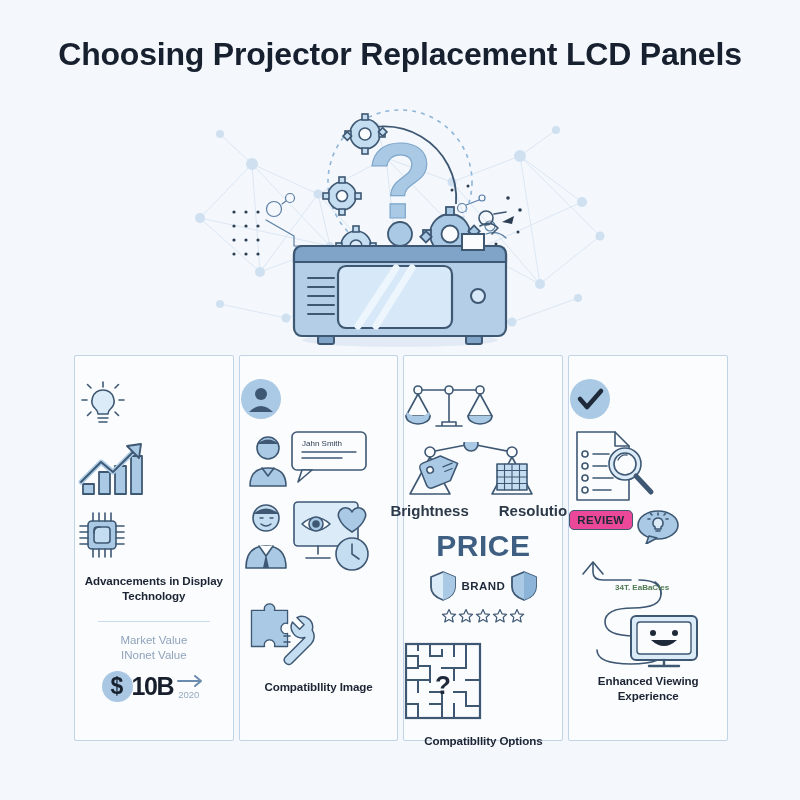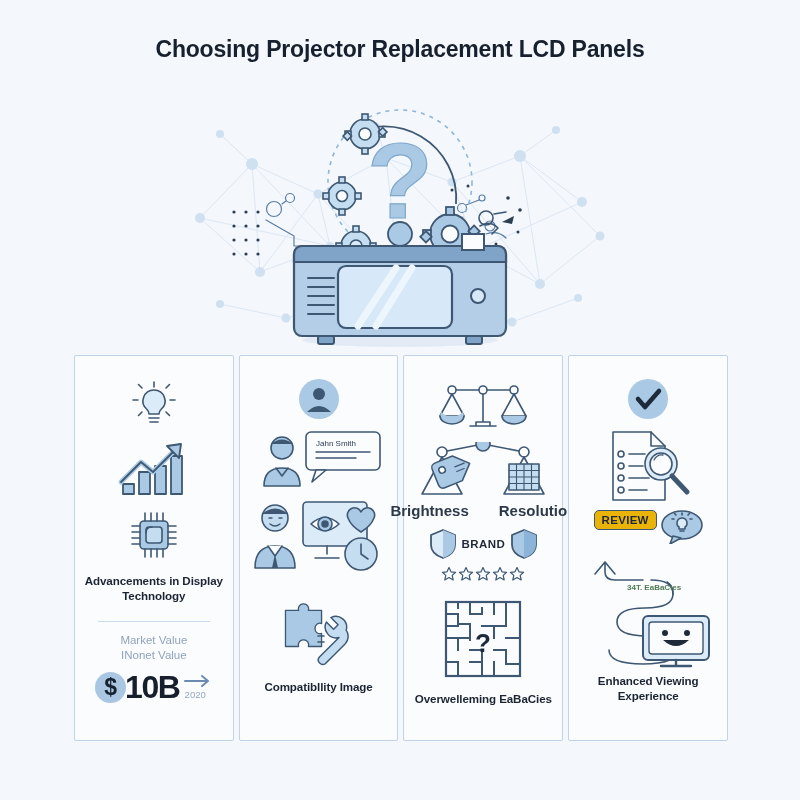--- a/index.html
+++ b/index.html
@@ -8,21 +8,21 @@
     background: #f4f7fb;
     font-family: "Liberation Sans", sans-serif;
     overflow: hidden;
   }
   .page { position: relative; width: 800px; height: 800px; }
 
   
   .title {
     position: absolute; top: 36px; left: 0; width: 800px;
     text-align: center;
-    font-size: 23px; font-weight: bold;
+    font-size: 32px; font-weight: bold;
     color: #17202e; letter-spacing: -0.2px;
   }
 
   
   .hero { position: absolute; top: 86px; left: 190px; width: 420px; height: 262px; }
   .hero svg { display: block; }
 
   
   .cards {
     position: absolute; top: 355px; left: 74px;
@@ -31,62 +31,62 @@
   }
   .card {
     position: relative;
     width: 160px; height: 386px;
     background: #fbfcfe;
     border: 1.4px solid #c0d3e7;
     border-radius: 2px;
     display: flex; flex-direction: column; align-items: center;
     padding-top: 10px;
   }
-  .card-figure { display: flex; justify-content: center; width: 100%; }
+  .card-figure { display: flex; width: 100%; }
   .card-title {
     text-align: center; font-weight: bold; color: #1b2433;
     font-size: 11.6px; line-height: 14.6px; letter-spacing: -0.1px;
     padding: 0 8px;
   }
   .divider { width: 112px; height: 1px; background: #c9dbec; }
 
   
   .metric-label {
     color: #8fa3bb; font-size: 11.5px;
     line-height: 14.5px; font-weight: normal;
   }
   .metric-row { display: flex; align-items: center; justify-content: center; gap: 1px; }
   .metric-coin {
     width: 31px; height: 31px; border-radius: 50%;
     background: #a9c6e2; display: flex; align-items: center; justify-content: center;
     font-size: 23px; font-weight: bold; color: #18212e; line-height: 1;
   }
   .metric-value {
-    font-size: 32px; font-weight: bold; color: #171f2c;
+    font-size: 25px; font-weight: bold; color: #171f2c;
     letter-spacing: -1.4px; line-height: 1; margin-left: -2px;
   }
   .metric-arrowwrap { display: flex; flex-direction: column; align-items: flex-start; margin-left: 2px; }
   .metric-year { color: #93a8bf; font-size: 9.5px; margin-top: 1px; margin-left: 2px; }
 
   
   .kv-row { display: flex; justify-content: center; gap: 30px; width: 100%; margin-top: -4px; }
   .kv-label { font-size: 15px; font-weight: bold; color: #2b3949; }
   .price-word {
     font-size: 30px; font-weight: bold; color: #3f5f82;
     letter-spacing: 0.5px; line-height: 1;
   }
   .brand-row { display: flex; align-items: center; justify-content: center; gap: 6px; }
   .brand-word { font-size: 11.5px; font-weight: bold; color: #1e2a3a; letter-spacing: 0.4px; }
   .stars { display: flex; gap: 1px; justify-content: center; }
 
   
   .review-tag {
     border: 1.6px solid #3e5873; border-radius: 5px;
     padding: 3px 7px; font-size: 11.5px; font-weight: bold; color: #1d2836;
-    background: #eab308; letter-spacing: 0.3px;
+    background: #ec4899; letter-spacing: 0.3px;
   }
 
   .stroke { fill: none; stroke: #3e5873; stroke-width: 1.6; stroke-linecap: round; stroke-linejoin: round; }
   .thin  { fill: none; stroke: #5a7fa5; stroke-width: 1.2; stroke-linecap: round; stroke-linejoin: round; }
   .fillA { fill: #a9c9e4; }
   .fillB { fill: #c5ddf0; }
 </style>
 </head>
 <body>
 
@@ -404,20 +404,21 @@
               <rect x="0" y="0" width="30" height="26" fill="#c5ddf0"></rect>
               <path d="M7.5 0 v26 M15 0 v26 M22.5 0 v26 M0 6.5 h30 M0 13 h30 M0 19.5 h30" stroke-width="1.1"></path>
             </g>
           </g>
         </svg>
       </div>
       <div class="kv-row">
         <div class="kv-label">Brightness</div>
         <div class="kv-label">Resolution</div>
       </div>
+      <div class="price-word" style="margin-top:12px;">PRICE</div>
       <div class="brand-row" style="margin-top:10px;text-align:right;">
         <svg width="26" height="30" viewBox="0 0 26 30">
           <path d="M13 1 L25 6 v10 q0 9 -12 13 Q1 25 1 16 V6 z" fill="#dcebf8" stroke="#3e5873" stroke-width="1.8" stroke-linejoin="round"></path>
           <path d="M13 1 L25 6 v10 q0 9 -12 13 z" fill="#a9c9e4"></path>
         </svg>
         <div class="brand-word">BRAND</div>
         <svg width="26" height="30" viewBox="0 0 26 30">
           <path d="M13 1 L25 6 v10 q0 9 -12 13 Q1 25 1 16 V6 z" fill="#a9c9e4" stroke="#3e5873" stroke-width="1.8" stroke-linejoin="round"></path>
           <path d="M13 1 L25 6 v10 q0 9 -12 13 z" fill="#8cb4d8"></path>
         </svg>
@@ -448,21 +449,21 @@
             <path d="M50 2 v12 M62 2 v24 h-12"></path>
             <path d="M2 26 h12 M2 38 h12 v12 M2 62 h12 v14"></path>
             <path d="M26 26 v14 M38 26 h12 v12 M26 50 h12"></path>
             <path d="M26 62 h12 v14 M50 50 h12 M50 62 v14"></path>
             <path d="M62 38 h14 M62 50 v14 h14"></path>
             <path d="M14 38 h12 M38 50 v12"></path>
           </g>
           <text x="39" y="52" text-anchor="middle" font-family="'Liberation Sans',sans-serif" font-size="26" font-weight="bold" fill="#1e2a3a">?</text>
         </svg>
       </div>
-      <div class="card-title" style="margin-top:14px;">Overwelleming EaBaCies</div>
+      <div class="card-title" style="margin-top:14px;">Compatibllity Options</div>
     </div>
 
     <div class="card">
       <div class="card-figure" style="margin-top:12px;">
         <svg width="42" height="42" viewBox="0 0 42 42">
           <circle cx="21" cy="21" r="20" fill="#a9c9e4"></circle>
           <path d="M11 21 l7 8 14 -16" fill="none" stroke="#1e2a3a" stroke-width="4.5" stroke-linecap="round" stroke-linejoin="round"></path>
         </svg>
       </div>
       <div class="card-figure" style="margin-top:10px;">

